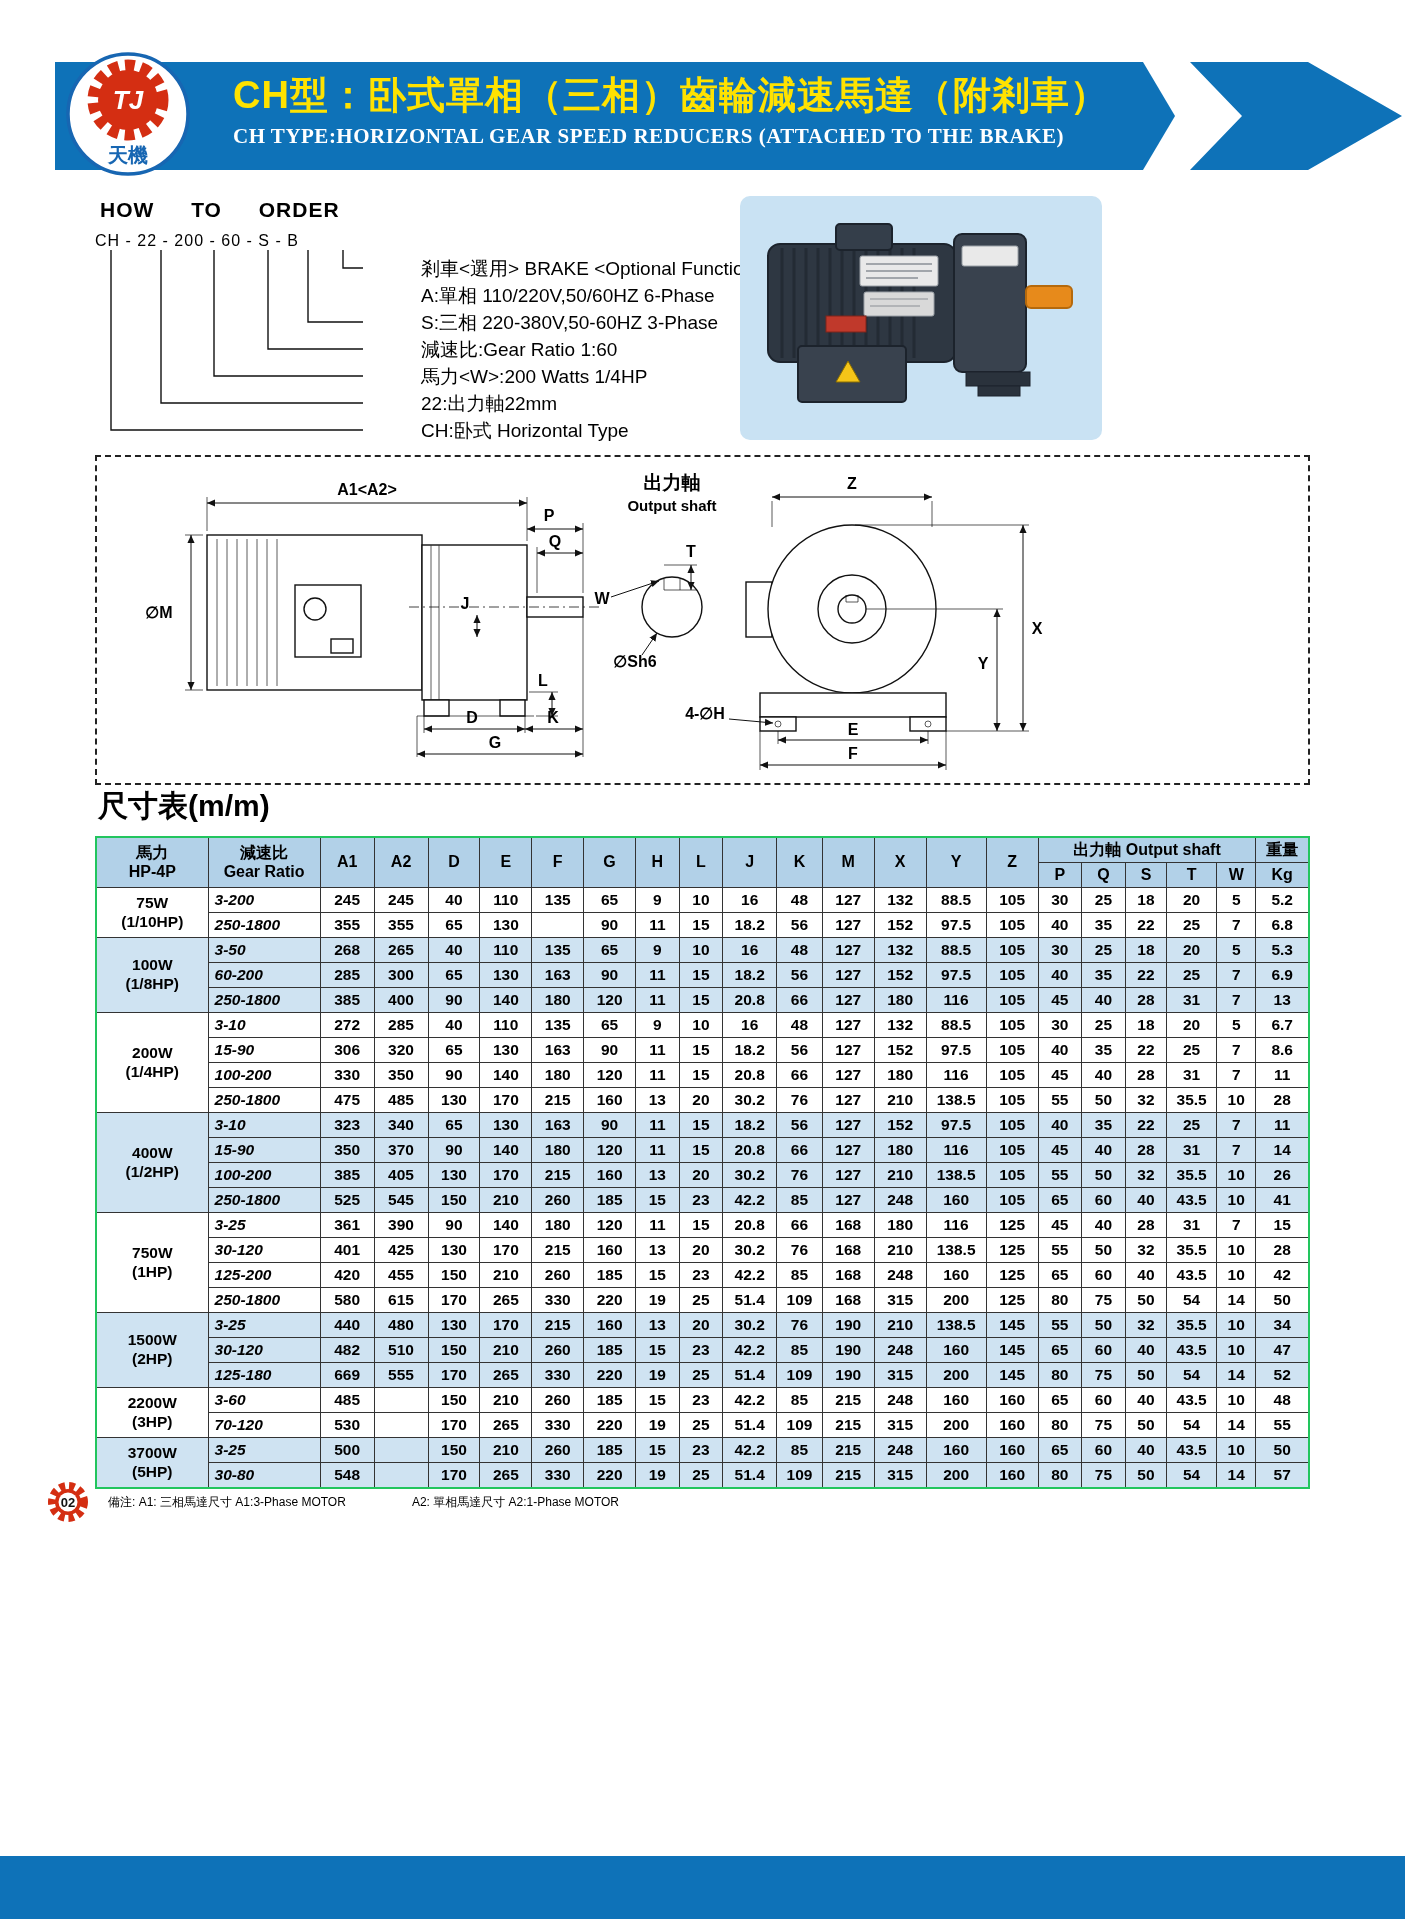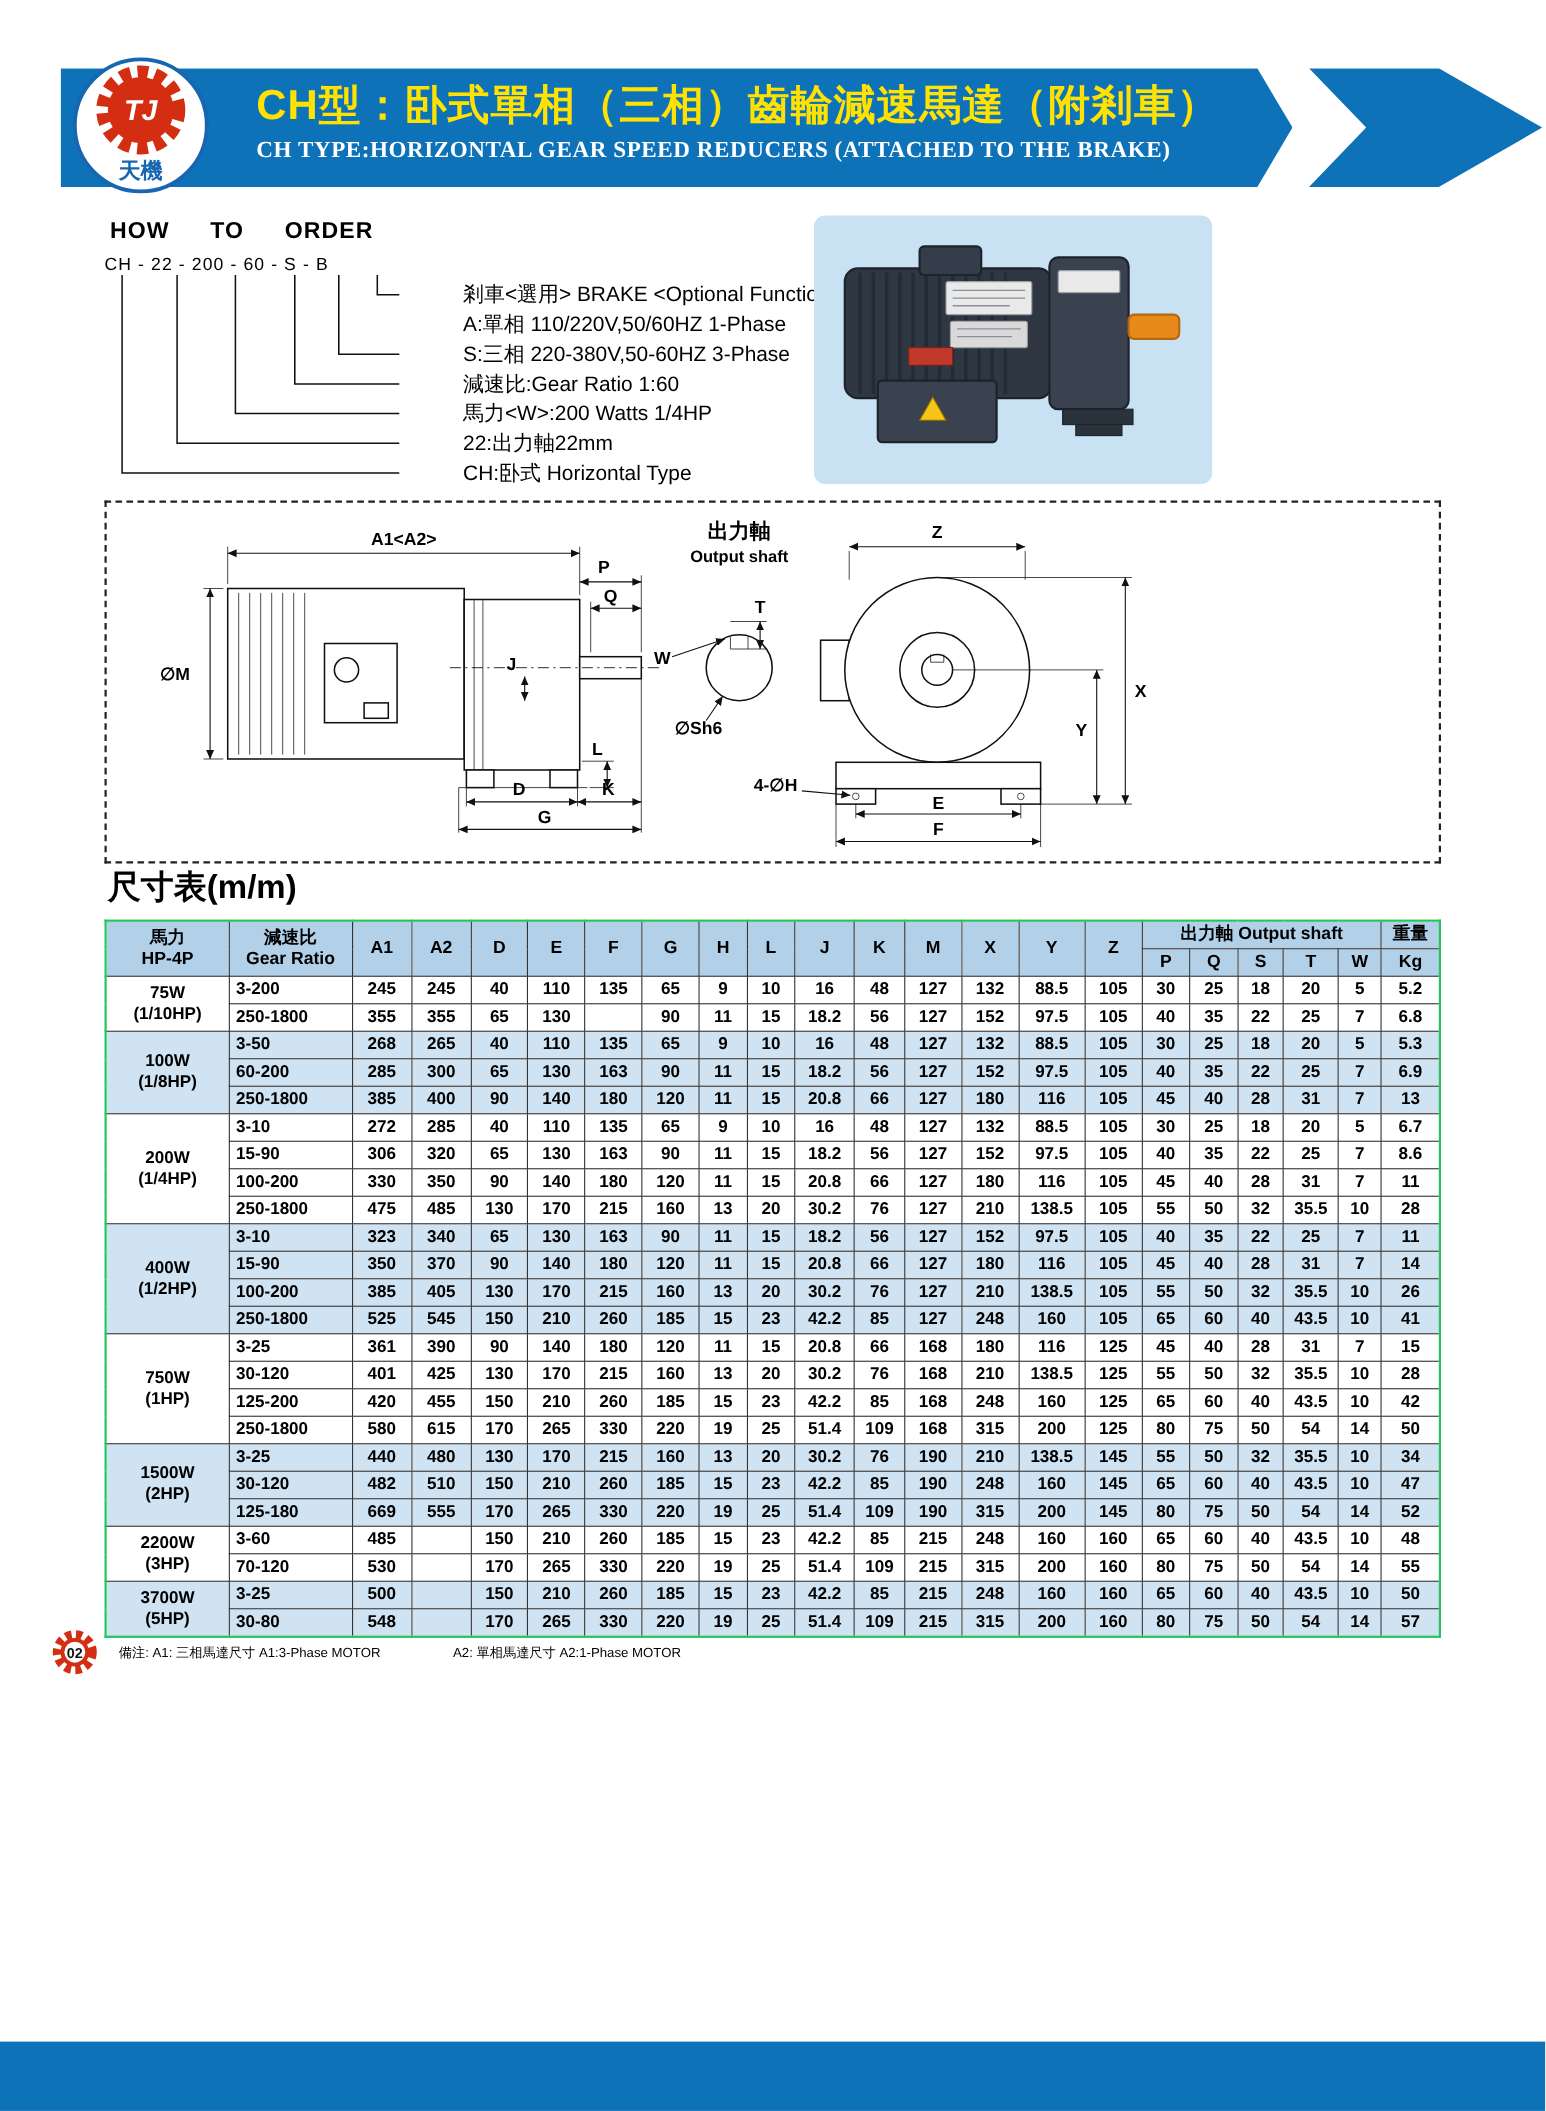--- a/index.html
+++ b/index.html
@@ -45,21 +45,21 @@
   .dls{font:600 15px "Liberation Sans",sans-serif;fill:#000;text-anchor:middle;}
 
   
   .table-title{position:absolute;left:98px;top:786px;font-size:30px;font-weight:bold;}
   .dim-table{position:absolute;left:95px;top:836px;width:1215px;border-collapse:collapse;
         table-layout:fixed;border:2px solid #22c55e;}
   .dim-table th,.dim-table td{border:1px solid #333;text-align:center;padding:0 1px;
         font-size:15.5px;font-weight:600;height:24px;overflow:hidden;}
   .dim-table thead th{background:var(--table_header_bg,#b2d1e8);font-weight:bold;font-size:16px;
         white-space:pre-line;line-height:1.15;}
-  .dim-table td.ratio{text-align:left;padding-left:6px;}
+  .dim-table td.ratio{text-align:left;padding-left:6px;font-style:italic;}
   .dim-table td.power{white-space:pre-line;line-height:1.2;}
   .dim-table tr.tint td{background:var(--row_tint,#cfe3f2);}
 
   
   .footer-row{position:absolute;left:44px;top:1478px;display:flex;align-items:center;gap:16px;}
   .footer-note{font-size:12px;font-weight:normal;white-space:nowrap;}
   .footer-note .gap{display:inline-block;width:60px;}
   .bottom-bar{position:absolute;left:0;top:1856px;width:1405px;height:63px;
         background:var(--brand_blue,#0e72b8);}
 </style>
@@ -91,21 +91,21 @@
       <path d="M248,0 V18 H268"></path>
       <path d="M213,0 V72 H268"></path>
       <path d="M173,0 V99 H268"></path>
       <path d="M119,0 V126 H268"></path>
       <path d="M66,0 V153 H268"></path>
       <path d="M16,0 V180 H268"></path>
     </g>
   </svg>
 
   <div class="order-label" style="top:258px">剎車&lt;選用&gt; BRAKE &lt;Optional Function&gt;</div>
-  <div class="order-label" style="top:285px">A:單相 110/220V,50/60HZ 1-Phase</div>
+  <div class="order-label" style="top:285px">A:單相 110/220V,50/60HZ 6-Phase</div>
   <div class="order-label" style="top:312px">S:三相 220-380V,50-60HZ 3-Phase</div>
   <div class="order-label" style="top:339px">減速比:Gear Ratio 1:60</div>
   <div class="order-label" style="top:366px">馬力&lt;W&gt;:200  Watts 1/4HP</div>
   <div class="order-label" style="top:393px">22:出力軸22mm</div>
   <div class="order-label" style="top:420px">CH:卧式 Horizontal Type</div>
 
   <div class="photo-box">
     <svg width="362" height="244" viewBox="0 0 362 244">
 
       <rect x="28" y="48" width="188" height="118" rx="12" fill="#2e3742" stroke="#1c232c" stroke-width="2"></rect>

